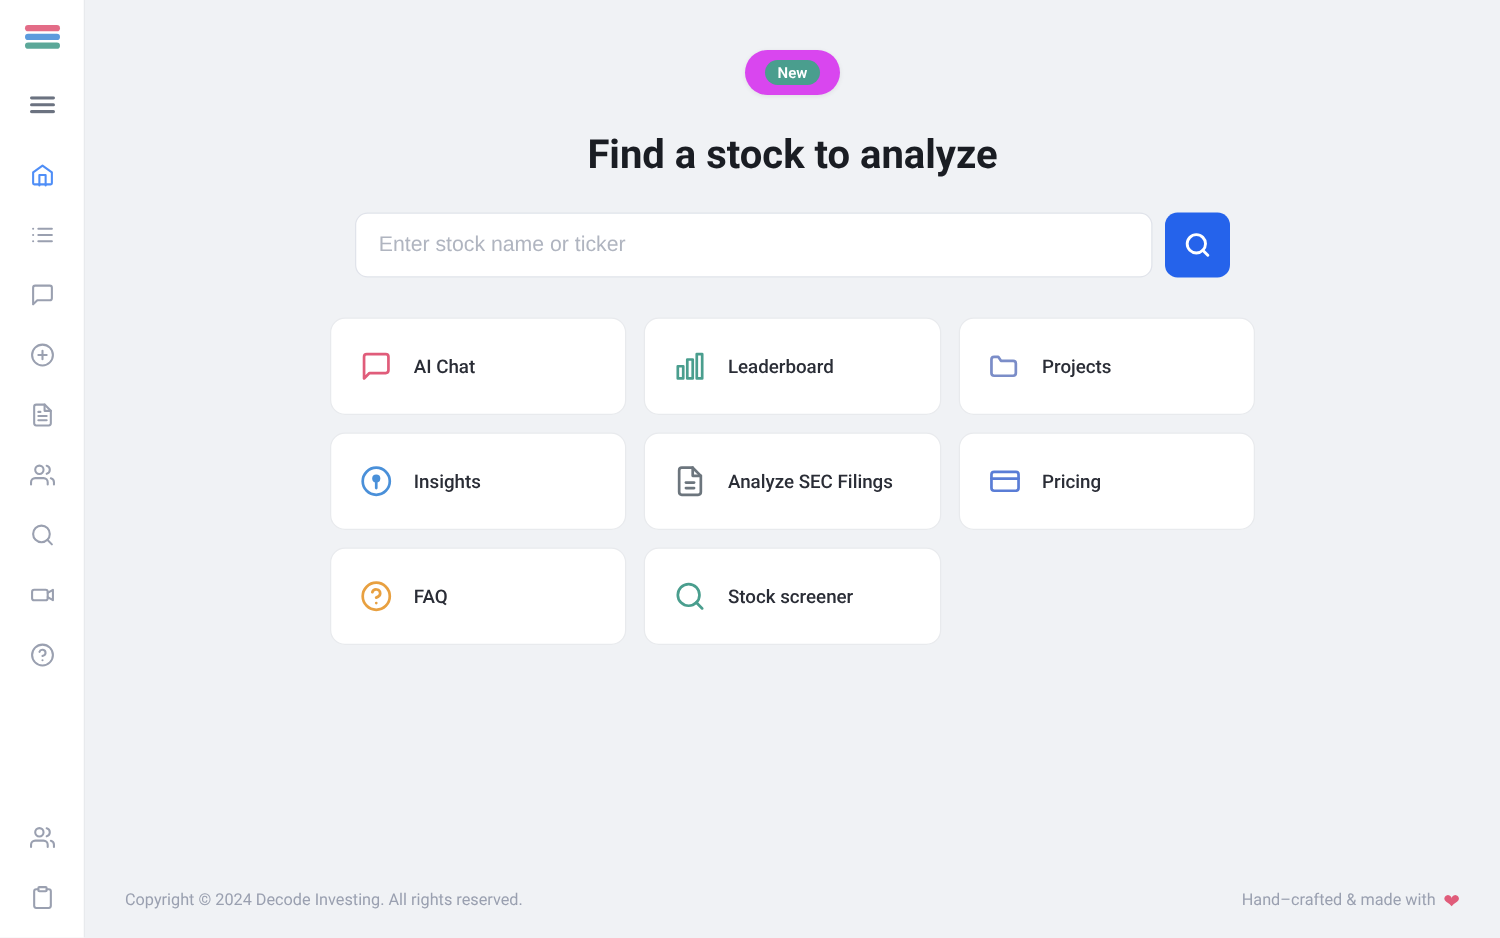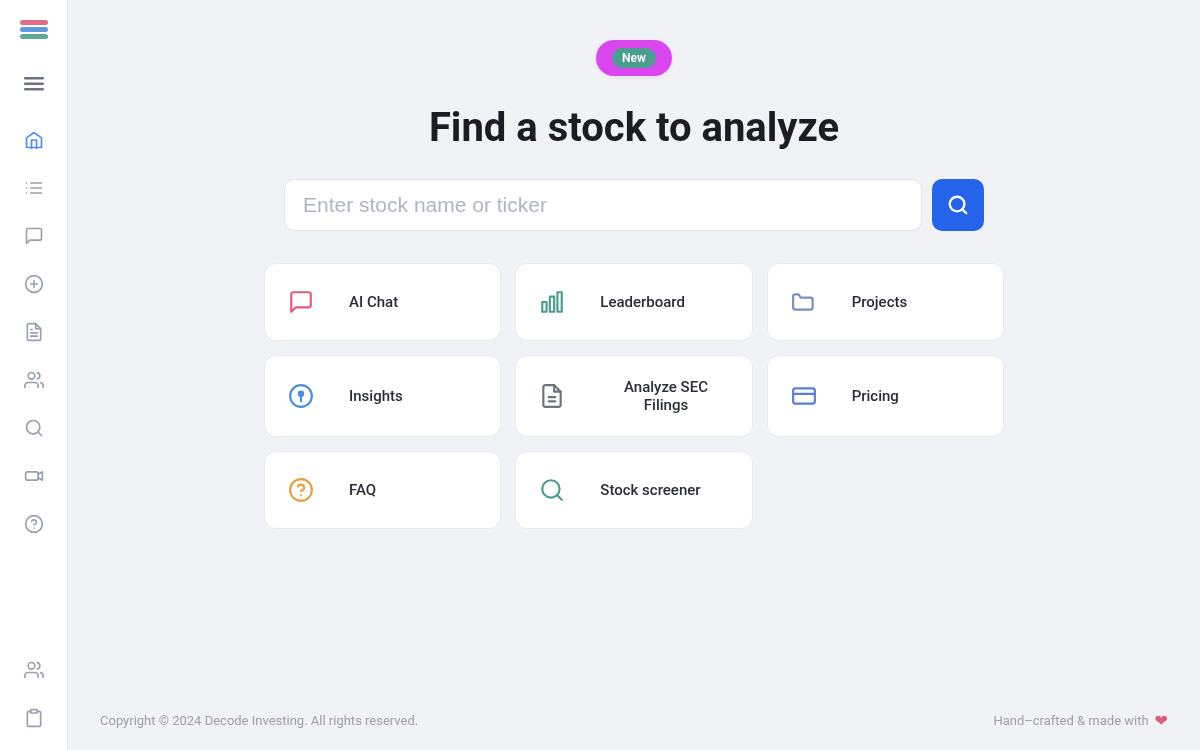--- a/index.html
+++ b/index.html
@@ -128,21 +128,21 @@
       border-radius: 12px;
     }
 
     .announcement-text {
       font-size: 14px;
       color: #3a3f4b;
     }
 
     
     .page-title {
-      font-size: 40px;
+      font-size: 32px;
       font-weight: 700;
       color: #1a1d23;
       margin-bottom: 28px;
       text-align: center;
     }
 
     
     .search-container {
       display: flex;
       align-items: center;
@@ -151,21 +151,21 @@
       margin-bottom: 32px;
       gap: 10px;
     }
 
     .search-input {
       flex: 1;
       height: 52px;
       border: 1.5px solid #e0e3ea;
       border-radius: 10px;
       padding: 0 18px;
-      font-size: 21px;
+      font-size: 17px;
       color: #3a3f4b;
       background: #ffffff;
       outline: none;
     }
 
     .search-input::placeholder {
       color: #b0b5c0;
     }
 
     .search-button {
@@ -189,26 +189,25 @@
       width: 740px;
       max-width: 100%;
     }
 
     .card {
       background: #ffffff;
       border-radius: 12px;
       padding: 22px 20px;
       display: flex;
       align-items: center;
-      gap: 32px;
+      gap: 14px;
       cursor: pointer;
       border: 1.5px solid #e8eaed;
       transition: box-shadow 0.15s, border-color 0.15s;
       min-height: 72px;
-      text-align: center;
     }
 
     .card-icon {
       width: 32px;
       height: 32px;
       display: flex;
       align-items: center;
       justify-content: center;
       flex-shrink: 0;
       font-size: 20px;

